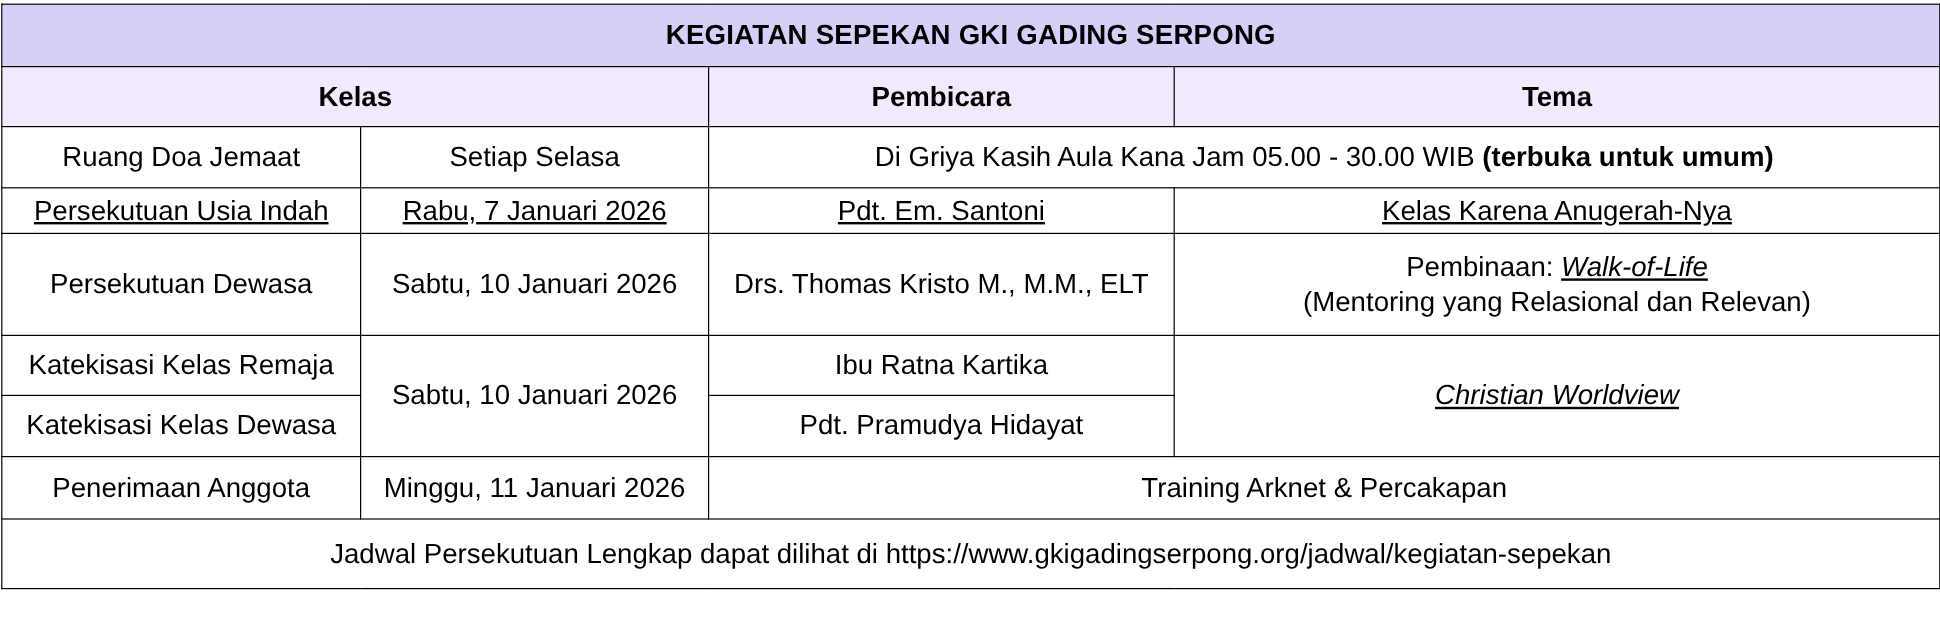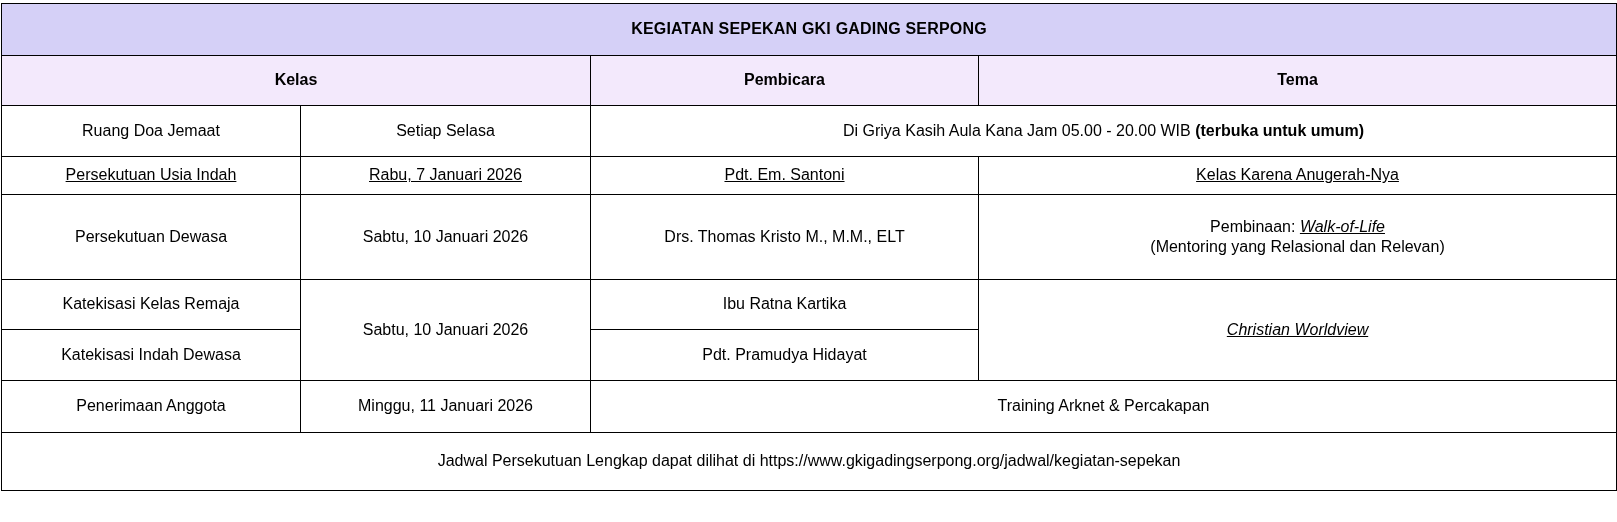--- a/index.html
+++ b/index.html
@@ -27,21 +27,21 @@
     margin: 0;
     position: absolute;
     left: 1px;
     top: 3px;
   }
   table.schedule td {
     border: 1.6px solid #000000;
     padding: 2px 6px;
     text-align: center;
     vertical-align: middle;
-    font-size: 16px;
+    font-size: 23px;
     color: #000000;
     line-height: 1.28;
     box-sizing: border-box;
   }
   
   col.c1 { width: 299px; }
   col.c2 { width: 290px; }
   col.c3 { width: 388px; }
   col.c4 { width: 638px; }
 
@@ -102,21 +102,21 @@
 
       <tr>
         <td class="head-cell" colspan="2">Kelas</td>
         <td class="head-cell">Pembicara</td>
         <td class="head-cell">Tema</td>
       </tr>
 
       <tr class="r-doa">
         <td>Ruang Doa Jemaat</td>
         <td>Setiap Selasa</td>
-        <td colspan="2"><span>Di Griya Kasih Aula Kana Jam 05.00 - 20.00 WIB </span><span class="bold">(terbuka untuk umum)</span></td>
+        <td colspan="2"><span>Di Griya Kasih Aula Kana Jam 05.00 - 30.00 WIB </span><span class="bold">(terbuka untuk umum)</span></td>
       </tr>
 
       <tr class="r-usia">
         <td>Persekutuan Usia Indah</td>
         <td>Rabu, 7 Januari 2026</td>
         <td>Pdt. Em. Santoni</td>
         <td>Kelas Karena Anugerah-Nya</td>
       </tr>
 
       <tr class="r-dewasa">
@@ -130,21 +130,21 @@
       </tr>
 
       <tr class="r-remaja">
         <td>Katekisasi Kelas Remaja</td>
         <td rowspan="2">Sabtu, 10 Januari 2026</td>
         <td>Ibu Ratna Kartika</td>
         <td rowspan="2" class="ital">Christian Worldview</td>
       </tr>
 
       <tr class="r-katdew">
-        <td>Katekisasi Indah Dewasa</td>
+        <td>Katekisasi Kelas Dewasa</td>
         <td>Pdt. Pramudya Hidayat</td>
       </tr>
 
       <tr class="r-anggota">
         <td>Penerimaan Anggota</td>
         <td>Minggu, 11 Januari 2026</td>
         <td colspan="2">Training Arknet &amp; Percakapan</td>
       </tr>
 
       <tr class="r-footer">

